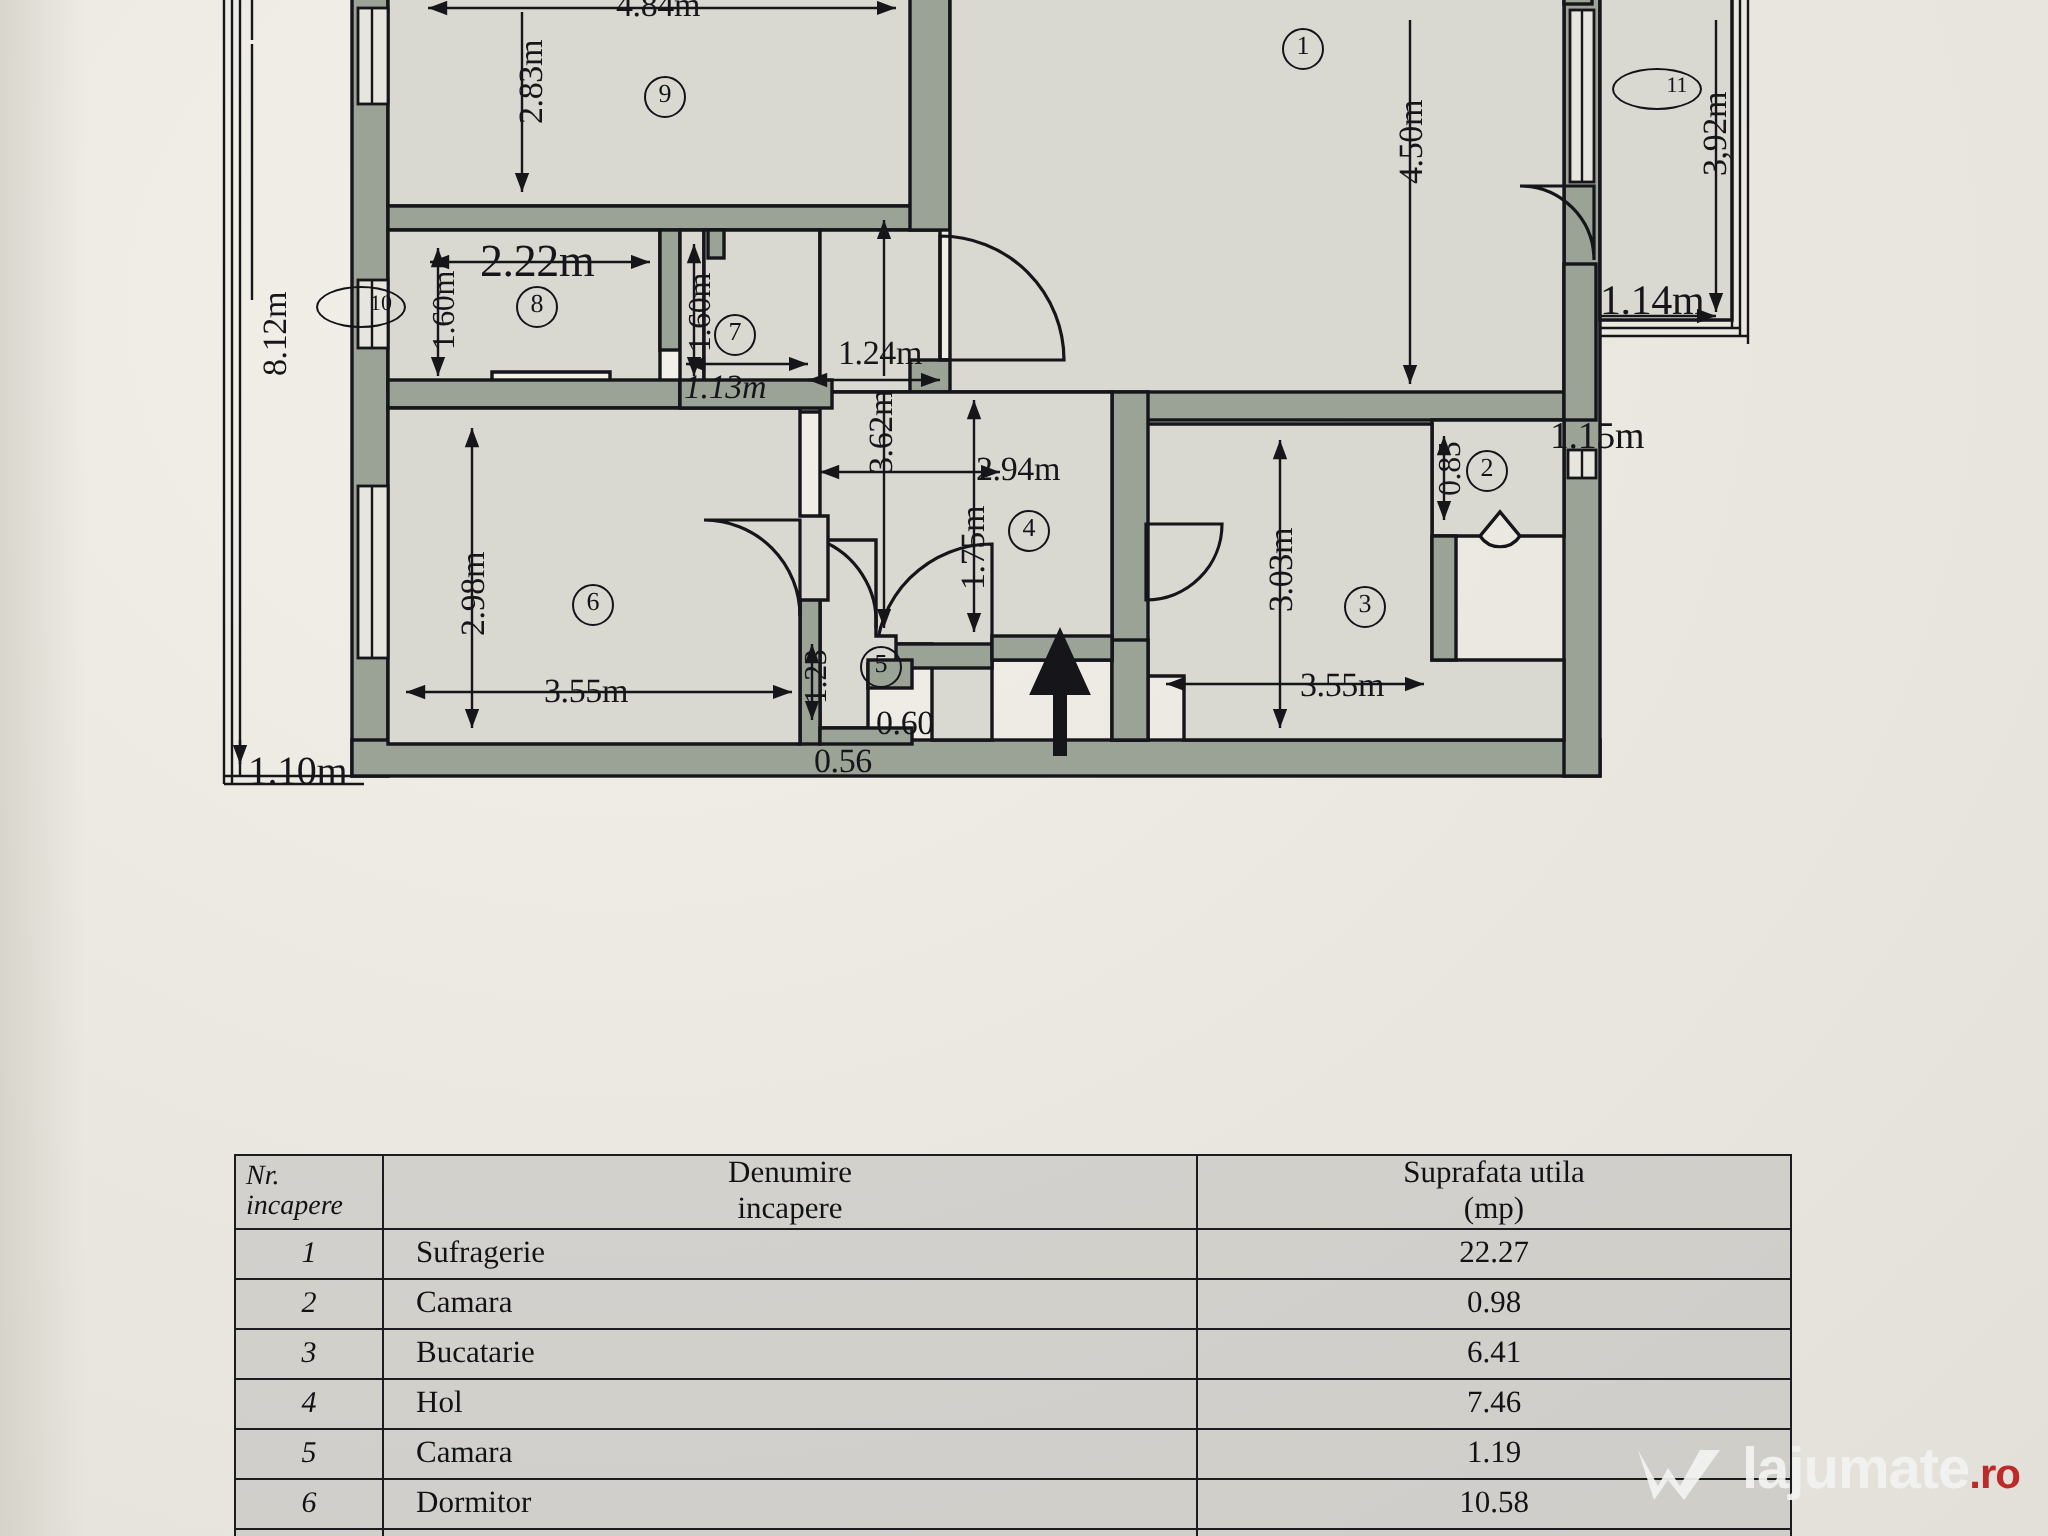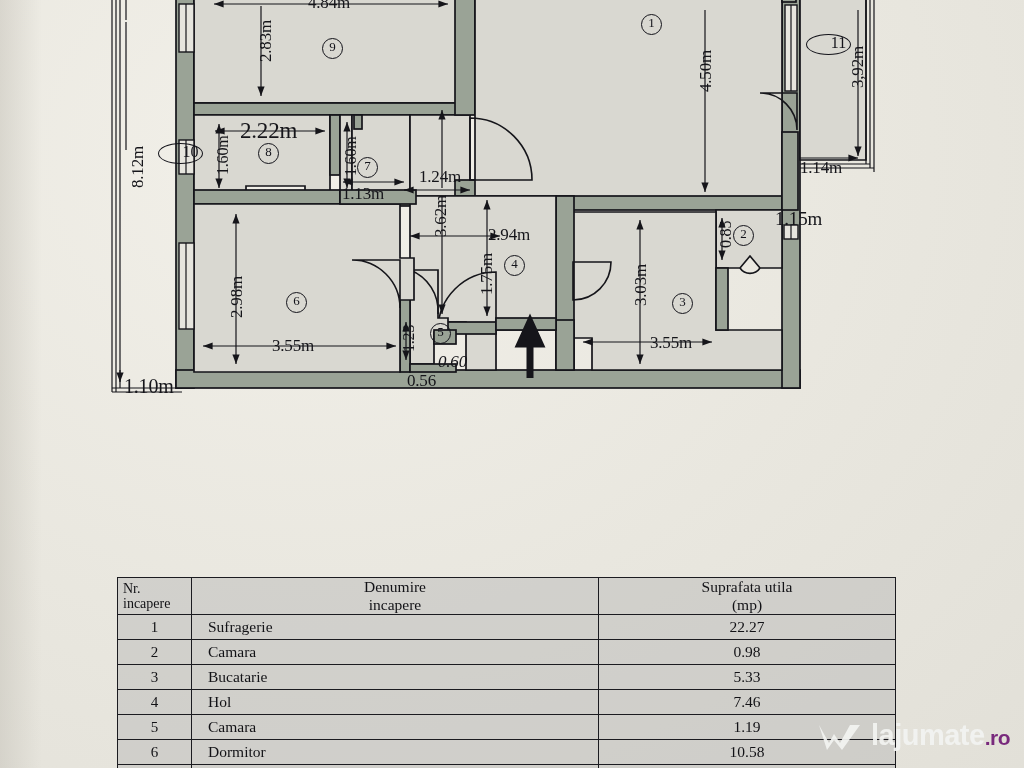--- a/index.html
+++ b/index.html
@@ -35,54 +35,54 @@
     letter-spacing:-.2px;
   }
   .dim.v{transform-origin:0 0;}
   .rnum{
     position:absolute;
     width:19px;height:19px;border:1.6px solid #13131a;border-radius:50%;
     color:#13131a;font-size:13px;line-height:16px;text-align:center;
     font-family:"Liberation Serif", serif;
     background:transparent;
   }
-  .rnum.wide{width:23px;height:19px;border-radius:50%;font-size:16px;padding-left:20px;}
+  .rnum.wide{width:23px;height:19px;border-radius:50%;font-size:11px;padding-left:20px;}
 
   
   #tbl{
     position:absolute;left:117px;top:577px;width:779px;
     border-collapse:collapse;
     background:rgba(190,190,188,.55);
     font-family:"Liberation Serif", serif;
     color:#121216;
   }
   #tbl td,#tbl th{
     border:1.4px solid #1b1b20;
     padding:0;
     font-weight:normal;
   }
-  #tbl .c-nr{width:68px;text-align:center;font-size:15px;}
+  #tbl .c-nr{width:68px;text-align:center;font-size:15px;font-style:italic;}
   #tbl .c-den{width:390px;text-align:left;padding-left:16px;font-size:15.5px;}
   #tbl .c-sup{text-align:center;font-size:15.5px;}
   #tbl thead td{height:36px;text-align:center;vertical-align:middle;font-size:14.5px;}
   #tbl thead td.c-nr{text-align:left;padding-left:5px;line-height:1.08;font-size:14px;}
   #tbl tbody tr{height:24px;}
   #tbl tbody td{height:24px;}
 
   
   #wm{
     position:absolute;right:14px;bottom:16px;
     display:flex;align-items:center;gap:9px;
     opacity:.92;pointer-events:none;
   }
   #wm .wtxt{
     font-family:"Liberation Sans", sans-serif;
     font-weight:bold;font-size:29px;color:#f3f4f2;letter-spacing:-.5px;
   }
-  #wm .wtxt .ro{color:#701a75;font-size:21px;}
+  #wm .wtxt .ro{color:#b91c1c;font-size:21px;}
 </style>
 </head>
 <body>
 
 <div id="paper"></div>
 
 <div id="plan">
 
 <svg width="1024" height="420" viewBox="0 0 1024 420">
   <defs>
@@ -277,38 +277,38 @@
   <g>
     <path d="M530,378 L530,328 M530,322 L520,344 L540,344 Z" stroke="#15151a" stroke-width="7" fill="#15151a"></path>
   </g>
 </svg>
 
 <div class="dim" style="left:308px;top:-6px;font-size:17px;">4.84m</div>
 <div class="dim v" style="left:257px;top:62px;font-size:17px;transform:rotate(-90deg);">2.83m</div>
 <div class="dim" style="left:240px;top:119px;font-size:23px;">2.22m</div>
 <div class="dim v" style="left:215px;top:175px;font-size:16px;transform:rotate(-90deg);">1.60m</div>
 <div class="dim v" style="left:343px;top:176px;font-size:16px;transform:rotate(-90deg);">1.60m</div>
-<div class="dim" style="left:342px;top:185px;font-size:17px;">1.13m</div>
+<div class="dim" style="left:342px;top:185px;font-size:17px;font-style:italic;">1.13m</div>
 <div class="dim" style="left:419px;top:168px;font-size:17px;">1.24m</div>
 <div class="dim v" style="left:432px;top:237px;font-size:17px;transform:rotate(-90deg);">3.62m</div>
 <div class="dim" style="left:488px;top:226px;font-size:17px;">2.94m</div>
 <div class="dim v" style="left:478px;top:295px;font-size:17px;transform:rotate(-90deg);">1.75m</div>
 <div class="dim v" style="left:697px;top:92px;font-size:17px;transform:rotate(-90deg);">4.50m</div>
 <div class="dim v" style="left:849px;top:88px;font-size:17px;transform:rotate(-90deg);">3,92m</div>
-<div class="dim" style="left:800px;top:159px;font-size:17px;">1.14m</div>
+<div class="dim" style="left:800px;top:140px;font-size:21px;">1.14m</div>
 <div class="dim" style="left:729px;top:209px;font-size:19px;margin-left:46px;">1.15m</div>
 <div class="dim v" style="left:718px;top:248px;font-size:16px;transform:rotate(-90deg);">0.85</div>
 <div class="dim v" style="left:632px;top:306px;font-size:17px;transform:rotate(-90deg);">3.03m</div>
 <div class="dim" style="left:650px;top:334px;font-size:17px;">3.55m</div>
 <div class="dim" style="left:272px;top:337px;font-size:17px;">3.55m</div>
 <div class="dim v" style="left:228px;top:318px;font-size:17px;transform:rotate(-90deg);">2.98m</div>
 <div class="dim v" style="left:129px;top:188px;font-size:17px;transform:rotate(-90deg);">8.12m</div>
 <div class="dim" style="left:124px;top:376px;font-size:20px;">1.10m</div>
 <div class="dim v" style="left:401px;top:352px;font-size:16px;transform:rotate(-90deg);">1.23</div>
-<div class="dim" style="left:438px;top:353px;font-size:17px;font-style:italic;">0.60</div>
+<div class="dim" style="left:438px;top:353px;font-size:17px;">0.60</div>
 <div class="dim" style="left:407px;top:372px;font-size:17px;">0.56</div>
 
 <div class="rnum" style="left:641px;top:14px;">1</div>
 <div class="rnum" style="left:733px;top:225px;">2</div>
 <div class="rnum" style="left:672px;top:293px;">3</div>
 <div class="rnum" style="left:504px;top:255px;">4</div>
 <div class="rnum" style="left:430px;top:323px;">5</div>
 <div class="rnum" style="left:286px;top:292px;">6</div>
 <div class="rnum" style="left:357px;top:157px;">7</div>
 <div class="rnum" style="left:258px;top:143px;">8</div>
@@ -342,21 +342,21 @@
       <td class="c-sup">22.27</td>
     </tr>
     <tr>
       <td class="c-nr">2</td>
       <td class="c-den">Camara</td>
       <td class="c-sup">0.98</td>
     </tr>
     <tr>
       <td class="c-nr">3</td>
       <td class="c-den">Bucatarie</td>
-      <td class="c-sup">5.33</td>
+      <td class="c-sup">6.41</td>
     </tr>
     <tr>
       <td class="c-nr">4</td>
       <td class="c-den">Hol</td>
       <td class="c-sup">7.46</td>
     </tr>
     <tr>
       <td class="c-nr">5</td>
       <td class="c-den">Camara</td>
       <td class="c-sup">1.19</td>

